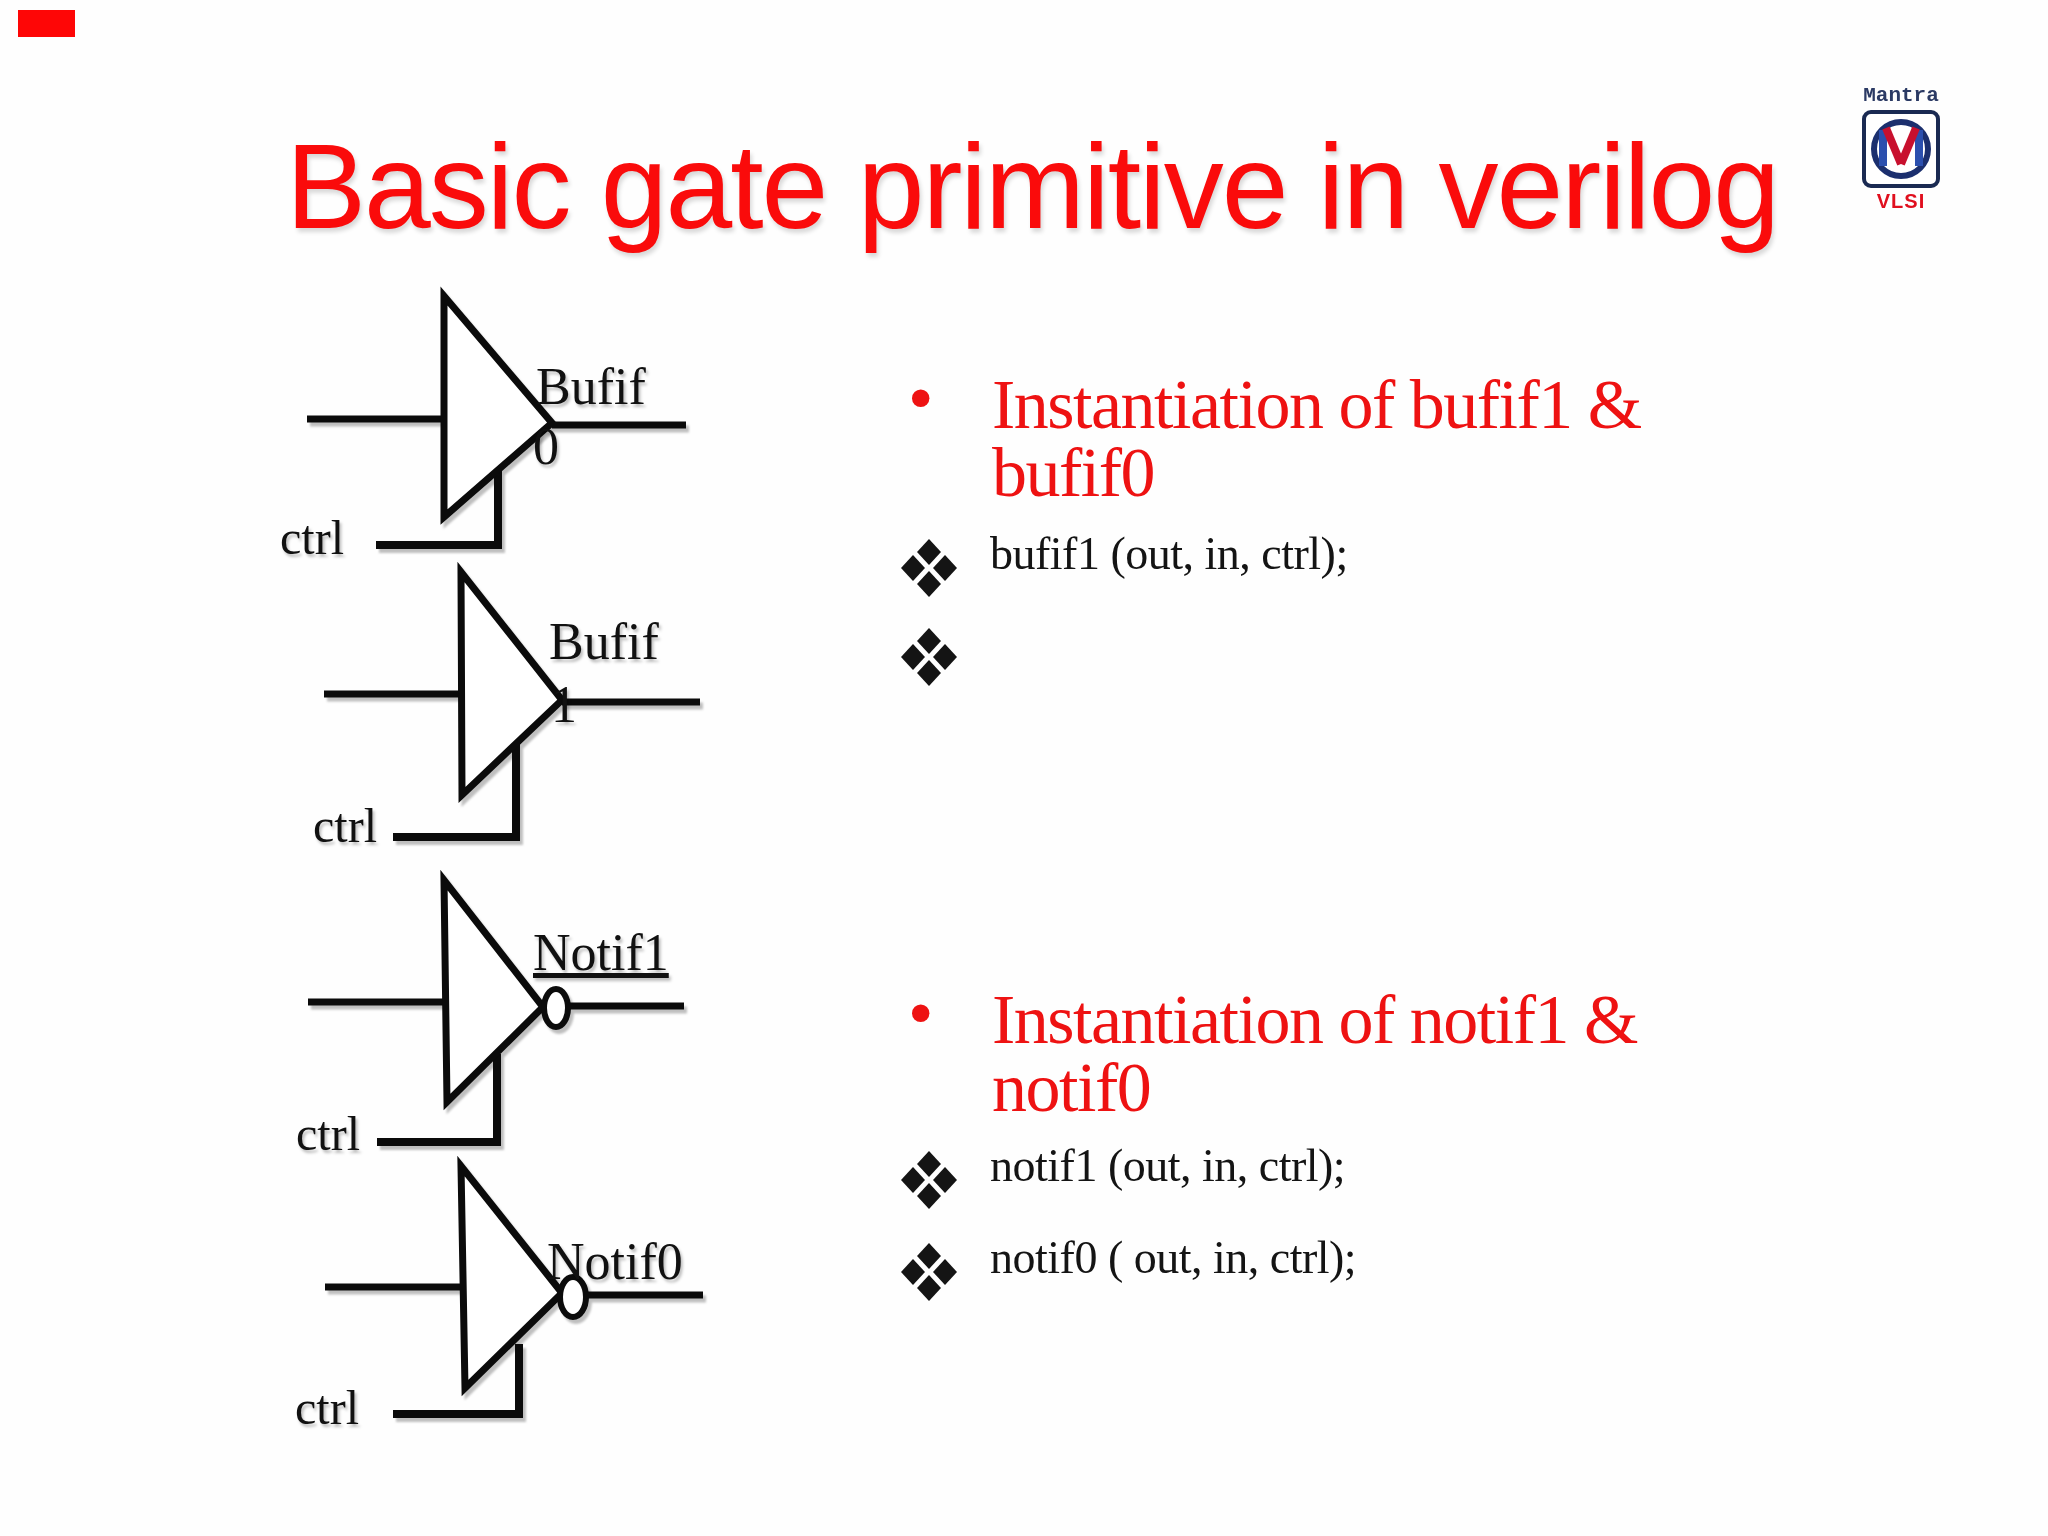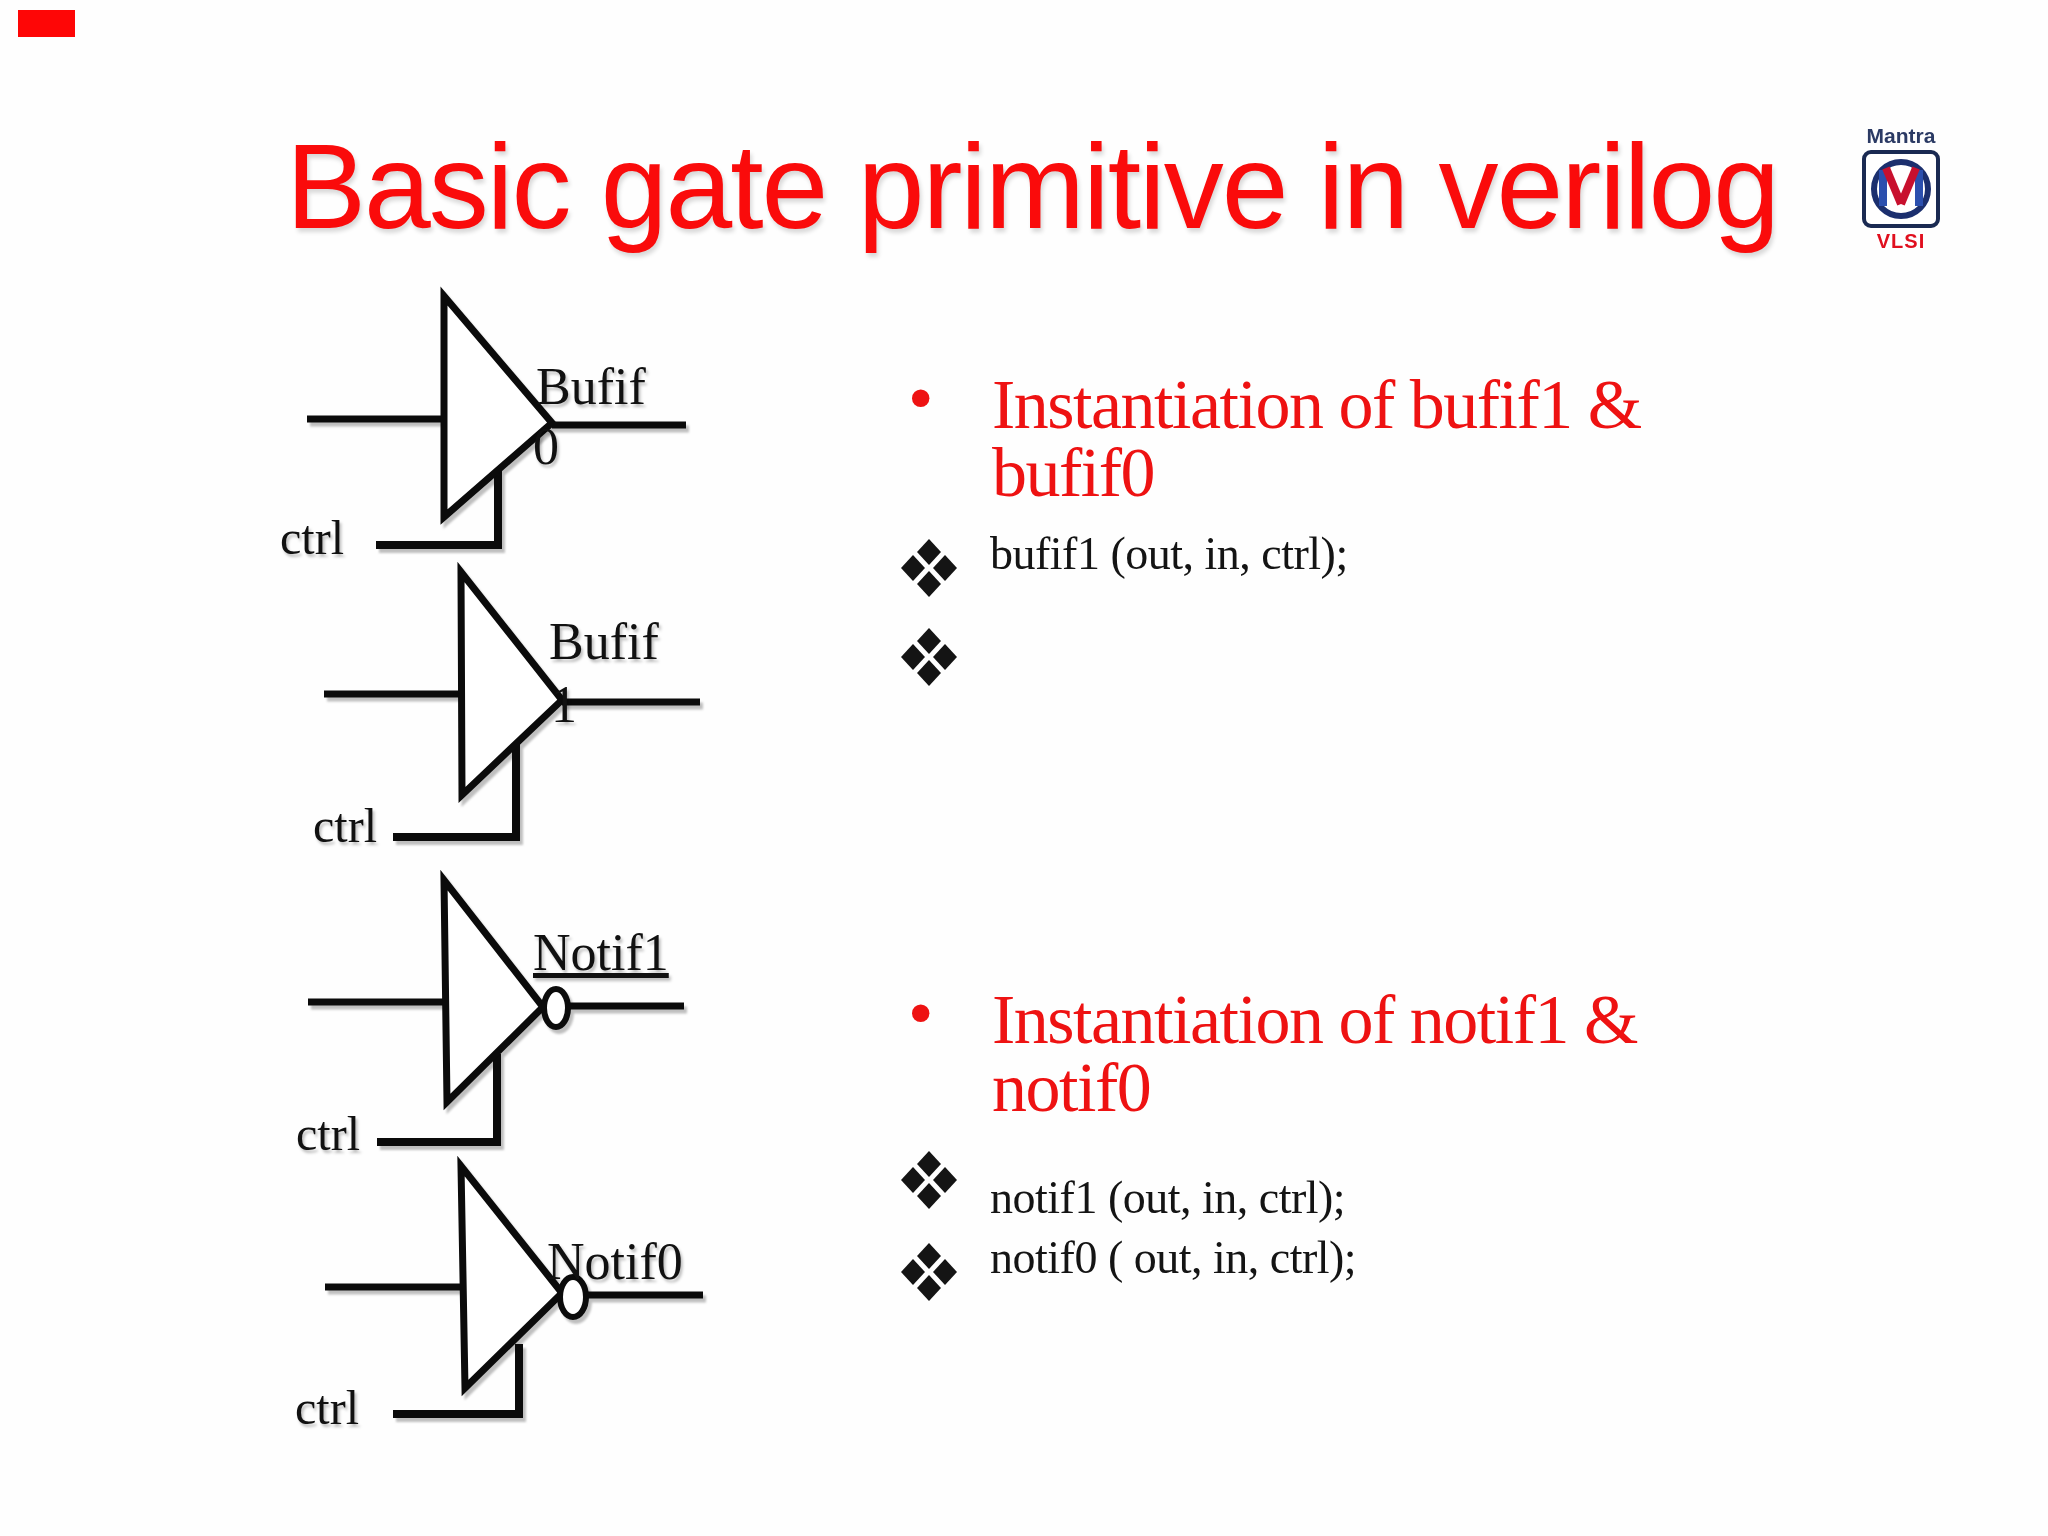--- a/index.html
+++ b/index.html
@@ -30,22 +30,22 @@
     letter-spacing: -2px;
     line-height: 1;
     color: #fa0b0b;
     white-space: nowrap;
     text-shadow: 2px 4px 4px rgba(0,0,0,0.15);
   }
 
   
   .logo { position: absolute; left: 1858px; top: 84px; width: 86px; text-align: center; }
   .logo-top {
-    font-family: Liberation Sans, sans-serif;
-    font-weight: bold; font-size: 21px; color: #2b3a64; line-height: 24px; margin-top: 40px;
+    font-family: Liberation Mono, monospace;
+    font-weight: bold; font-size: 21px; color: #2b3a64; line-height: 24px;
   }
   .logo-box {
     margin: 2px auto 0 auto;
     width: 78px; height: 78px;
     border: 4px solid #1a2a52;
     border-radius: 9px;
     background: #ffffff;
   }
   .logo-bottom {
     font-family: "Liberation Sans", sans-serif;
@@ -192,21 +192,21 @@
   <div class="red-bullet" style="left:903px; top:980px;">•</div>
   <div class="red-line" style="left:992px; top:985px;">Instantiation of notif1 &amp;</div>
   <div class="red-line" style="left:992px; top:1053px;">notif0</div>
 
   <svg class="diamond-bullet" style="left:900px; top:1150px;" width="58" height="62" viewBox="0 0 58 62">
     <polygon points="29,1 41,14 29,27 17,14" fill="#141414"></polygon>
     <polygon points="13,17 25,30 13,43 1,30" fill="#141414"></polygon>
     <polygon points="45,17 57,30 45,43 33,30" fill="#141414"></polygon>
     <polygon points="29,33 41,46 29,59 17,46" fill="#141414"></polygon>
   </svg>
-  <div class="item-text" style="left:990px; top:1143px;margin-top:32px;">notif1 (out, in, ctrl);</div>
+  <div class="item-text" style="left:990px; top:1143px;">notif1 (out, in, ctrl);</div>
 
   <svg class="diamond-bullet" style="left:900px; top:1242px;" width="58" height="62" viewBox="0 0 58 62">
     <polygon points="29,1 41,14 29,27 17,14" fill="#141414"></polygon>
     <polygon points="13,17 25,30 13,43 1,30" fill="#141414"></polygon>
     <polygon points="45,17 57,30 45,43 33,30" fill="#141414"></polygon>
     <polygon points="29,33 41,46 29,59 17,46" fill="#141414"></polygon>
   </svg>
   <div class="item-text" style="left:990px; top:1235px;">notif0 ( out, in, ctrl);</div>
 
 </div>

